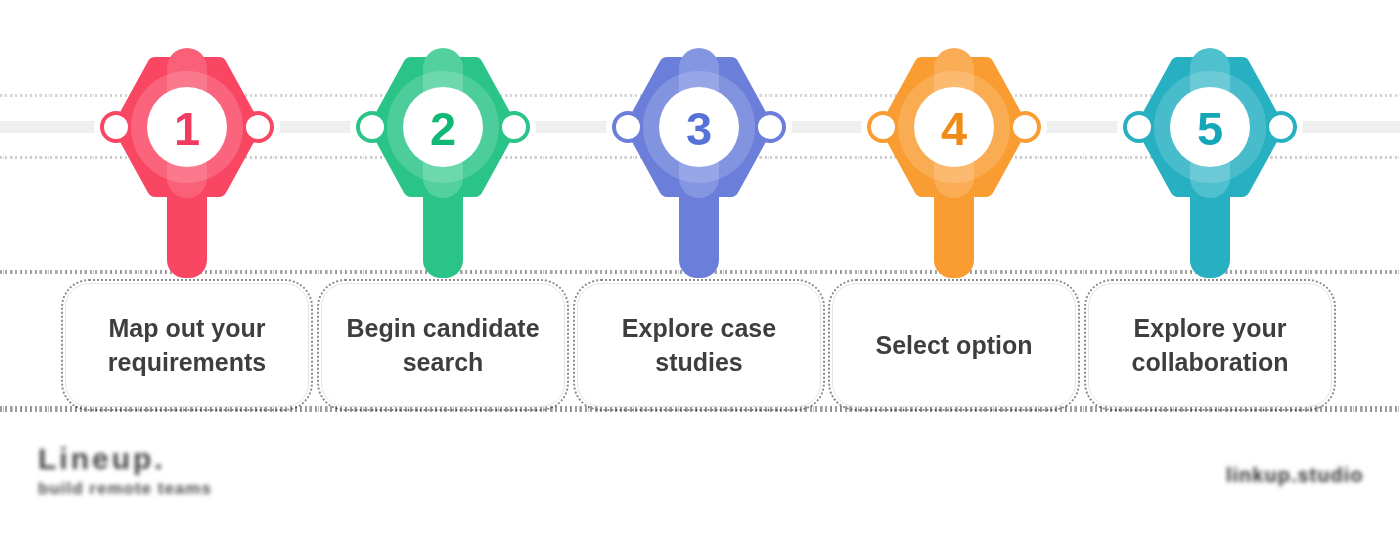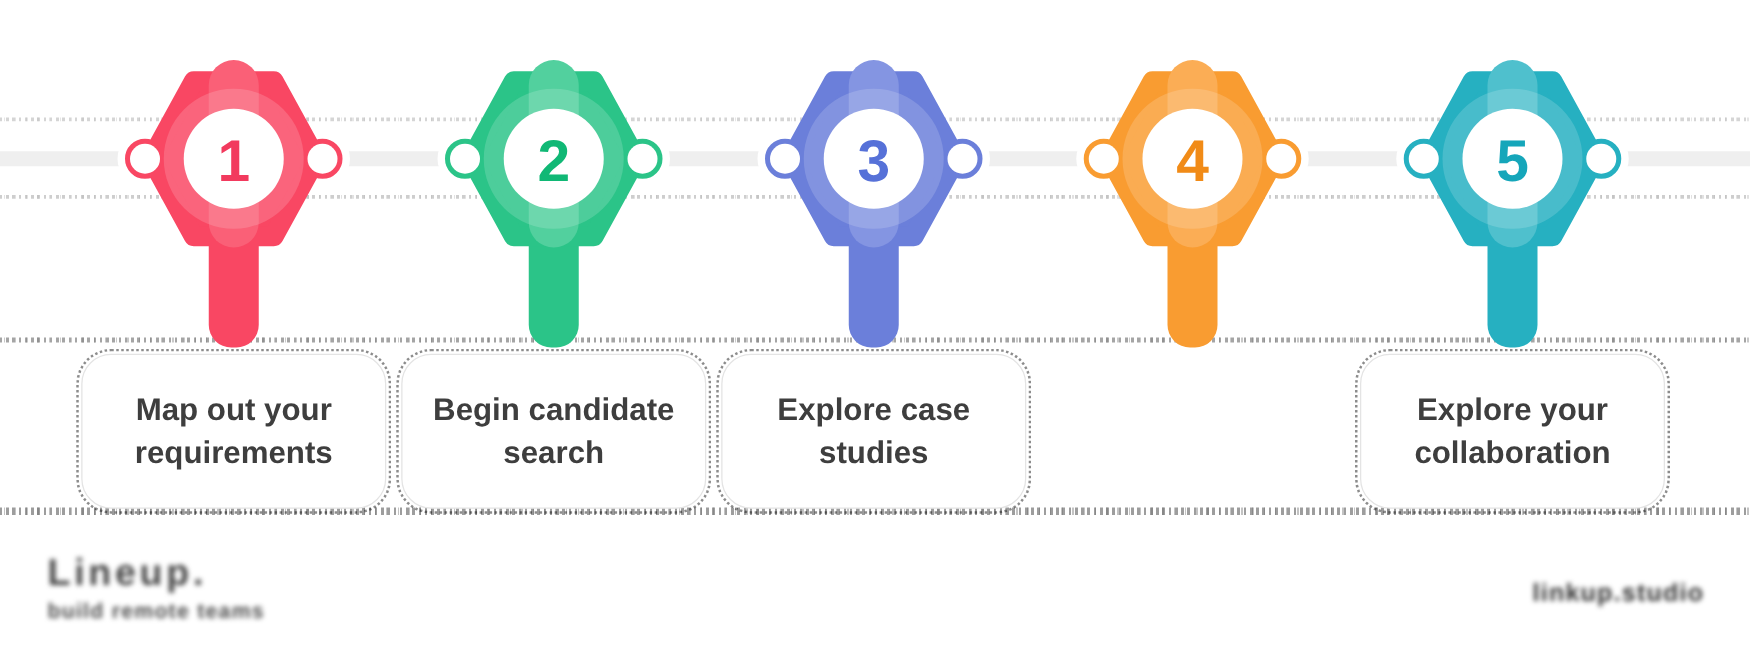--- a/index.html
+++ b/index.html
@@ -125,20 +125,23 @@
       <circle cx="9" cy="82" r="19" stroke="#ffffff" stroke-width="6" fill="#f99c31"></circle>
       <circle cx="151" cy="82" r="19" stroke="#ffffff" stroke-width="6" fill="#f99c31"></circle>
       <polygon points="14,82 48,20 112,20 146,82 112,144 48,144" stroke-width="16" stroke-linejoin="round" fill="#f99c31" stroke="#f99c31"></polygon>
       <rect x="60" y="3" width="40" height="150" rx="20" fill="#fbad55"></rect>
       <circle cx="80" cy="82" r="56" fill="#ffffff" opacity="0.16"></circle>
       <circle cx="80" cy="82" r="40" fill="#ffffff"></circle>
       <circle cx="9" cy="82" r="12" fill="#ffffff"></circle>
       <circle cx="151" cy="82" r="12" fill="#ffffff"></circle>
       <text x="80" y="83" text-anchor="middle" dominant-baseline="central" font-size="47" font-weight="bold" fill="#f18b17">4</text>
     </svg>
+    <div class="card">
+      <span class="card-label">Select option</span>
+    </div>
   </div>
 
   <div class="step" style="left:1082px">
     <svg class="marker" width="192" height="240" viewBox="-16 0 192 240">
       <rect x="60" y="82" width="40" height="151" rx="18" fill="#26b0c1"></rect>
       <circle cx="9" cy="82" r="19" stroke="#ffffff" stroke-width="6" fill="#26b0c1"></circle>
       <circle cx="151" cy="82" r="19" stroke="#ffffff" stroke-width="6" fill="#26b0c1"></circle>
       <polygon points="14,82 48,20 112,20 146,82 112,144 48,144" stroke-width="16" stroke-linejoin="round" fill="#26b0c1" stroke="#26b0c1"></polygon>
       <rect x="60" y="3" width="40" height="150" rx="20" fill="#4fc0cd"></rect>
       <circle cx="80" cy="82" r="56" fill="#ffffff" opacity="0.16"></circle>

